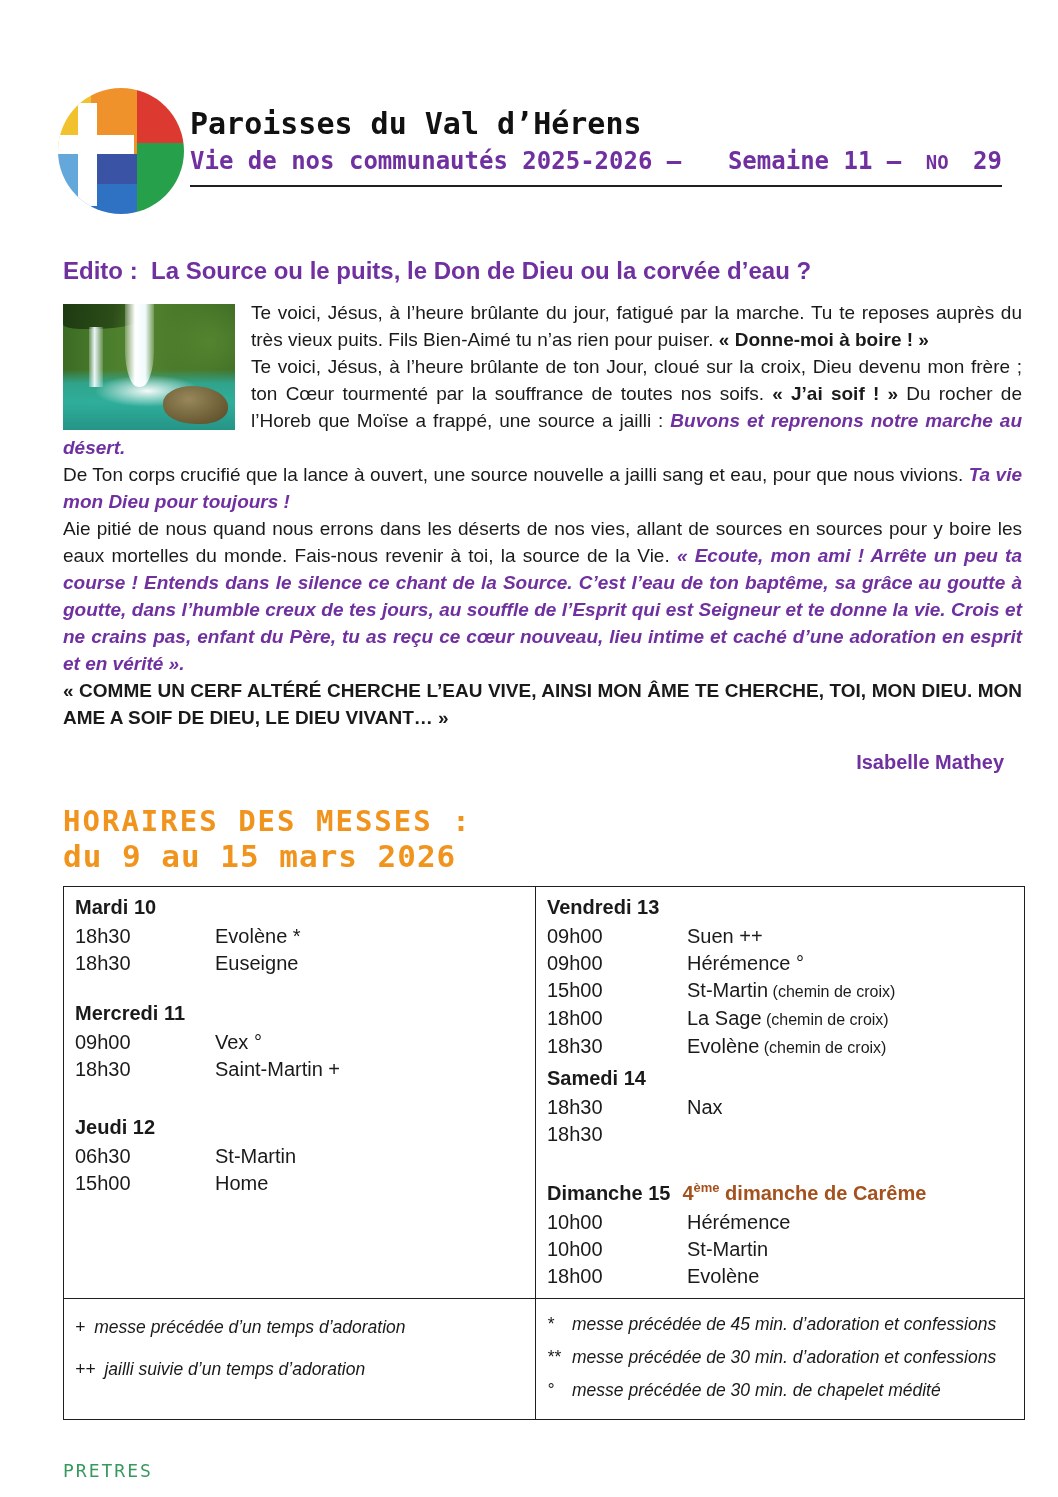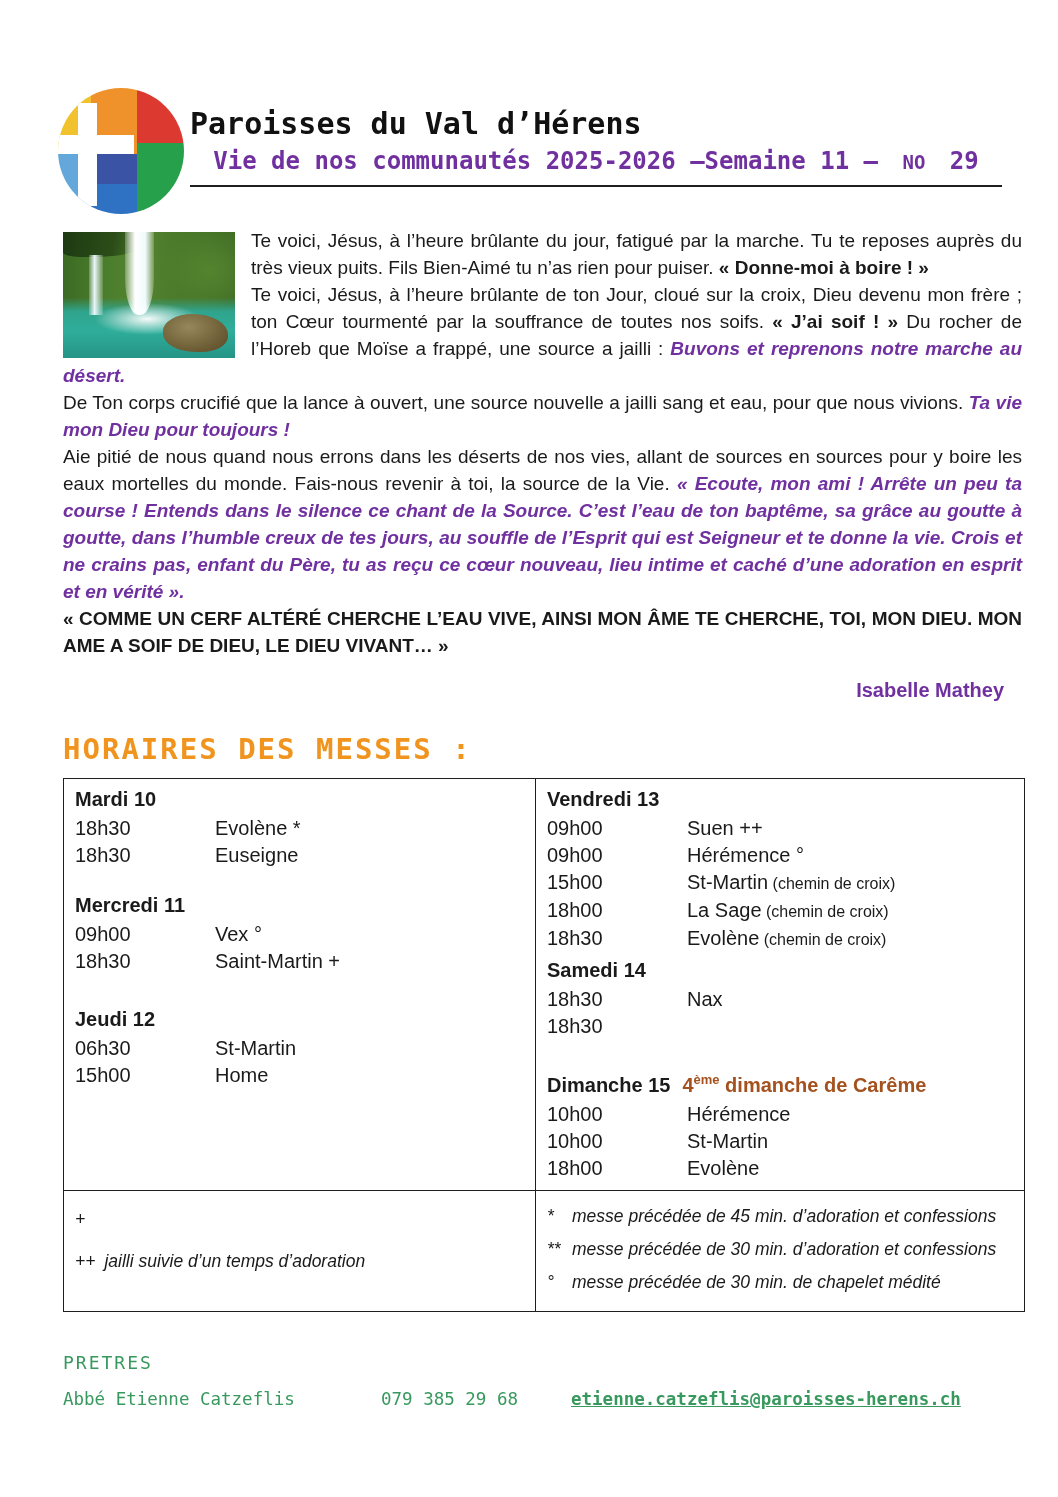--- a/index.html
+++ b/index.html
@@ -29,21 +29,21 @@
   .s-mblue{left:26%;top:76%;width:37%;height:24%;background:#2F72C4;}
   .s-green{left:63%;top:44%;width:37%;height:56%;background:#27A04C;}
   .cross-v{position:absolute;left:16%;top:12%;width:15%;height:82%;background:#fff;}
   .cross-h{position:absolute;left:0;top:37%;width:60%;height:15%;background:#fff;}
   .header-text{flex:1;margin-left:6px;border-bottom:2px solid var(--line);padding-bottom:9px;min-width:0;}
   .title{
     font-family:"DejaVu Sans Mono", monospace;font-weight:bold;font-size:30px;line-height:36px;
     margin-top:18px;color:#111;white-space:nowrap;
   }
   .subtitle{
-    display:flex;justify-content:center;align-items:baseline;
+    display:flex;justify-content:space-between;align-items:baseline;
     font-family:"DejaVu Sans Mono", monospace;font-weight:bold;font-size:24px;line-height:28px;
     color:var(--purple);margin-top:5px;white-space:nowrap;
   }
   .sub-right .no-label{font-size:19px;margin-left:10px;}
   .sub-right .no-num{margin-left:10px;}
   
   .edito-heading{
     margin:42px 36px 0 63px;font-size:24px;font-weight:bold;color:var(--purple);
     white-space:pre-wrap;line-height:30px;
   }
@@ -139,20 +139,21 @@
         <span class="sub-right">
           <span>Semaine 11 –</span>
           <span class="no-label">NO</span>
           <span class="no-num">29</span>
         </span>
       </div>
     </div>
   </header>
 
   <section class="edito">
+    <h2 class="edito-heading">Edito :  La Source ou le puits, le Don de Dieu ou la corvée d’eau ?</h2>
     <div class="edito-body" id="edito-body">
       <div class="waterfall">
         <div class="wf-branch"></div>
         <div class="wf-fall-main"></div>
         <div class="wf-fall-side"></div>
         <div class="wf-foam"></div>
         <div class="wf-rock"></div>
       </div>
 
     <p class="edito-p"><span class="seg-n">Te voici, Jésus, à l’heure brûlante du jour, fatigué par la marche. Tu te reposes auprès du très vieux puits. Fils Bien-Aimé tu n’as rien pour puiser. </span><span class="seg-b">« Donne-moi à boire ! »</span></p>
@@ -160,20 +161,21 @@
         <p class="edito-p"><span class="seg-n">De Ton corps crucifié que la lance à ouvert, une source nouvelle a jailli sang et eau, pour que nous vivions. </span><span class="seg-pi">Ta vie mon Dieu pour toujours !</span></p>
         <p class="edito-p"><span class="seg-n">Aie pitié de nous quand nous errons dans les déserts de nos vies, allant de sources en sources pour y boire les eaux mortelles du monde. Fais-nous revenir à toi, la source de la Vie. </span><span class="seg-pi">« Ecoute, mon ami ! Arrête un peu ta course ! Entends dans le silence ce chant de la Source. C’est l’eau de ton baptême, sa grâce au goutte à goutte, dans l’humble creux de tes jours, au souffle de l’Esprit qui est Seigneur et te donne la vie. Crois et ne crains pas, enfant du Père, tu as reçu ce cœur nouveau, lieu intime et caché d’une adoration en esprit et en vérité ».</span></p>
         <p class="edito-p"><span class="seg-b">« COMME UN CERF ALTÉRÉ CHERCHE L’EAU VIVE, AINSI MON ÂME TE CHERCHE, TOI, MON DIEU. MON AME A SOIF DE DIEU, LE DIEU VIVANT… »</span></p>
       </div>
     <div class="signature">Isabelle Mathey</div>
   </section>
 
   <section class="horaires">
     <div class="horaires-header">
       <span class="horaires-title">HORAIRES DES MESSES :</span>
+      <span class="horaires-range">du 9 au 15 mars 2026</span>
     </div>
     <div class="mass-table">
       <div class="cell col-left" id="col-left">
           <div class="day-block">
             <div class="day-label-row"><span class="day-label">Mardi 10</span></div>
             <div class="mass-row">
               <span class="mass-time">18h30</span>
               <span class="mass-place"><span>Evolène *</span></span>
             </div>
             <div class="mass-row">
@@ -250,20 +252,21 @@
             </div>
             <div class="mass-row">
               <span class="mass-time">18h00</span>
               <span class="mass-place"><span>Evolène</span></span>
             </div>
           </div>
         </div>
       <div class="cell notes-left" id="notes-left">
           <div class="note-item">
             <span class="note-sym">+</span>
+            <span class="note-text">messe précédée d’un temps d’adoration</span>
           </div>
           <div class="note-item">
             <span class="note-sym">++</span>
             <span class="note-text">jailli suivie d’un temps d’adoration</span>
           </div>
         </div>
       <div class="cell notes-right" id="notes-right">
           <div class="note-item">
             <span class="note-sym">*</span>
             <span class="note-text">messe précédée de 45 min. d’adoration et confessions</span>

